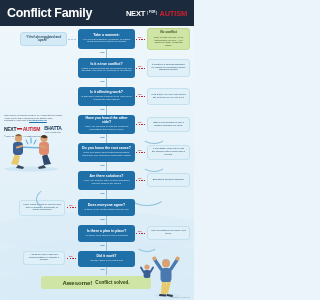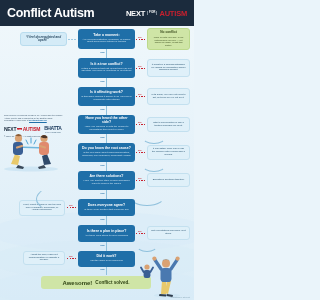--- a/index.html
+++ b/index.html
@@ -152,21 +152,21 @@
     font-size: 1.9px; color: #8aa7b8;
   }
 
   
   .illus { position: absolute; }
 </style>
 </head>
 <body>
 
 <div class="header">
-  <div class="header-title">Conflict Autism</div>
+  <div class="header-title">Conflict Family</div>
   <div class="logo">
     <span class="logo-next">NEXT</span>
     <span class="logo-for">FOR</span>
     <span class="logo-autism">AUTISM</span>
   </div>
 </div>
 
 <div class="canvas">
 
   <div class="wave" style="top:186px;"></div>

